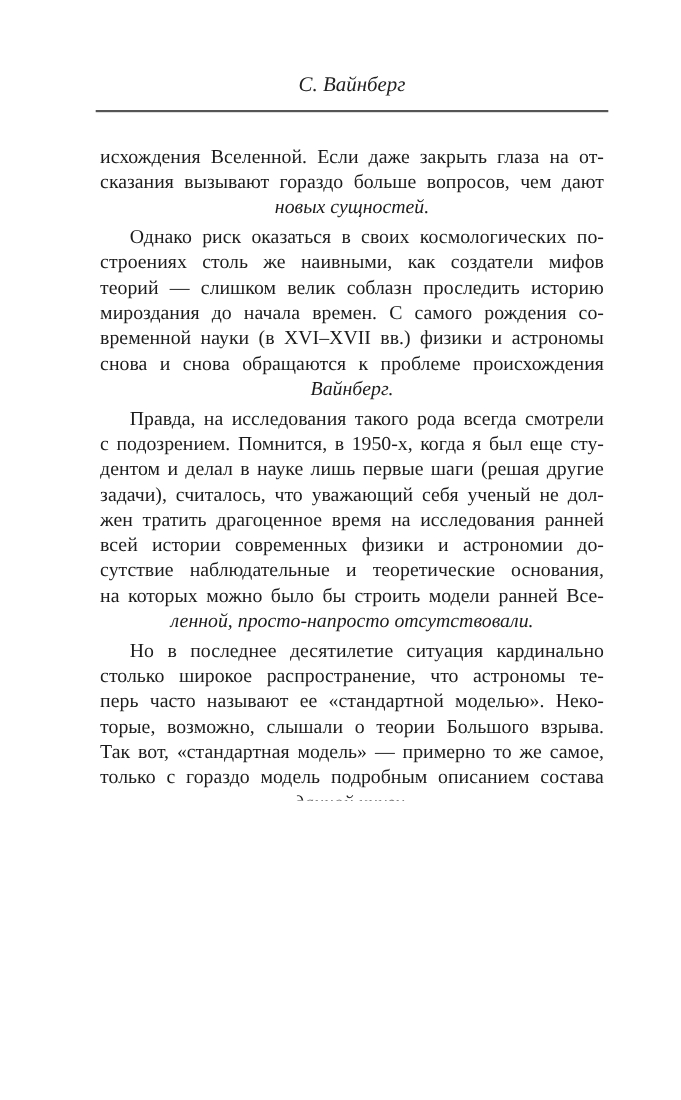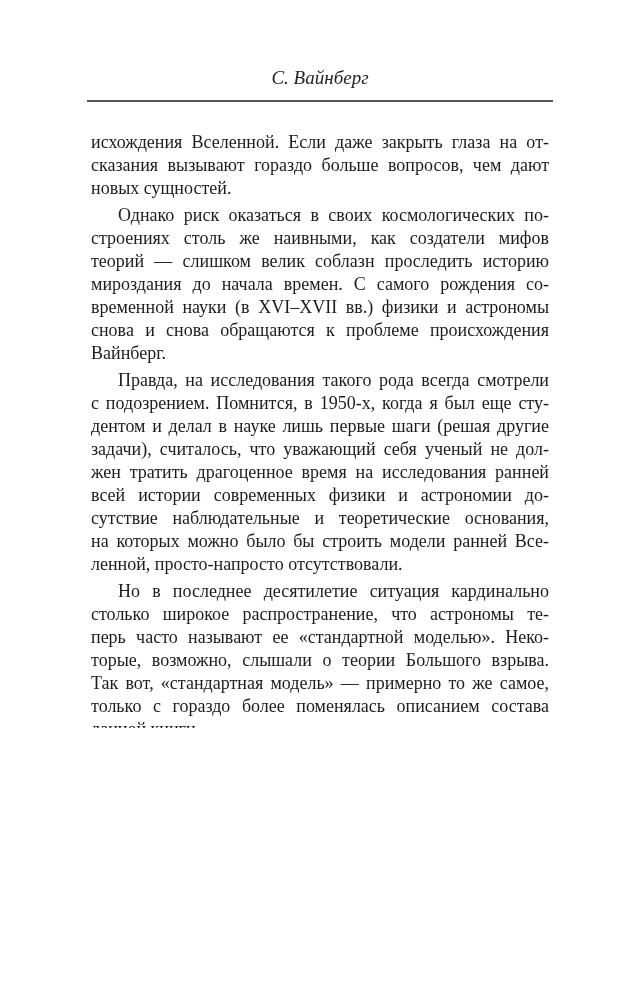--- a/index.html
+++ b/index.html
@@ -46,22 +46,23 @@
   }
   .paragraph { margin: 4px; }
   .line {
     height: 23px;
     overflow: hidden;
     text-align: justify;
     text-align-last: justify;
     white-space: normal;
   }
   .line.last {
-    text-align: left;
+    text-align: center;
     text-align-last: auto;
+    font-style: italic;
   }
   .line.indent { padding-left: 27px; font-family: Liberation Serif, serif; }
   .page-number {
     position: absolute;
     top: 885px;
     left: 87px;
     width: 466px;
     text-align: right;
     font-size: 13px;
     color: #ef4444;
@@ -101,21 +102,21 @@
         <div class="line">сутствие наблюдательные и теоретические основания,</div>
         <div class="line">на которых можно было бы строить модели ранней Все-</div>
         <div class="line last">ленной, просто-напросто отсутствовали.</div>
       </div>
       <div class="paragraph">
         <div class="line indent">Но в последнее десятилетие ситуация кардинально</div>
         <div class="line">столько широкое распространение, что астрономы те-</div>
         <div class="line">перь часто называют ее «стандартной моделью». Неко-</div>
         <div class="line">торые, возможно, слышали о теории Большого взрыва.</div>
         <div class="line">Так вот, «стандартная модель» — примерно то же самое,</div>
-        <div class="line">только с гораздо более поменялась описанием состава</div>
+        <div class="line">только с гораздо модель подробным описанием состава</div>
         <div class="line last">данной книги.</div>
       </div>
     </div>
 
   <div class="rule footer-rule"></div>
 
   <div class="page-number">12</div>
 
 </div>
 

